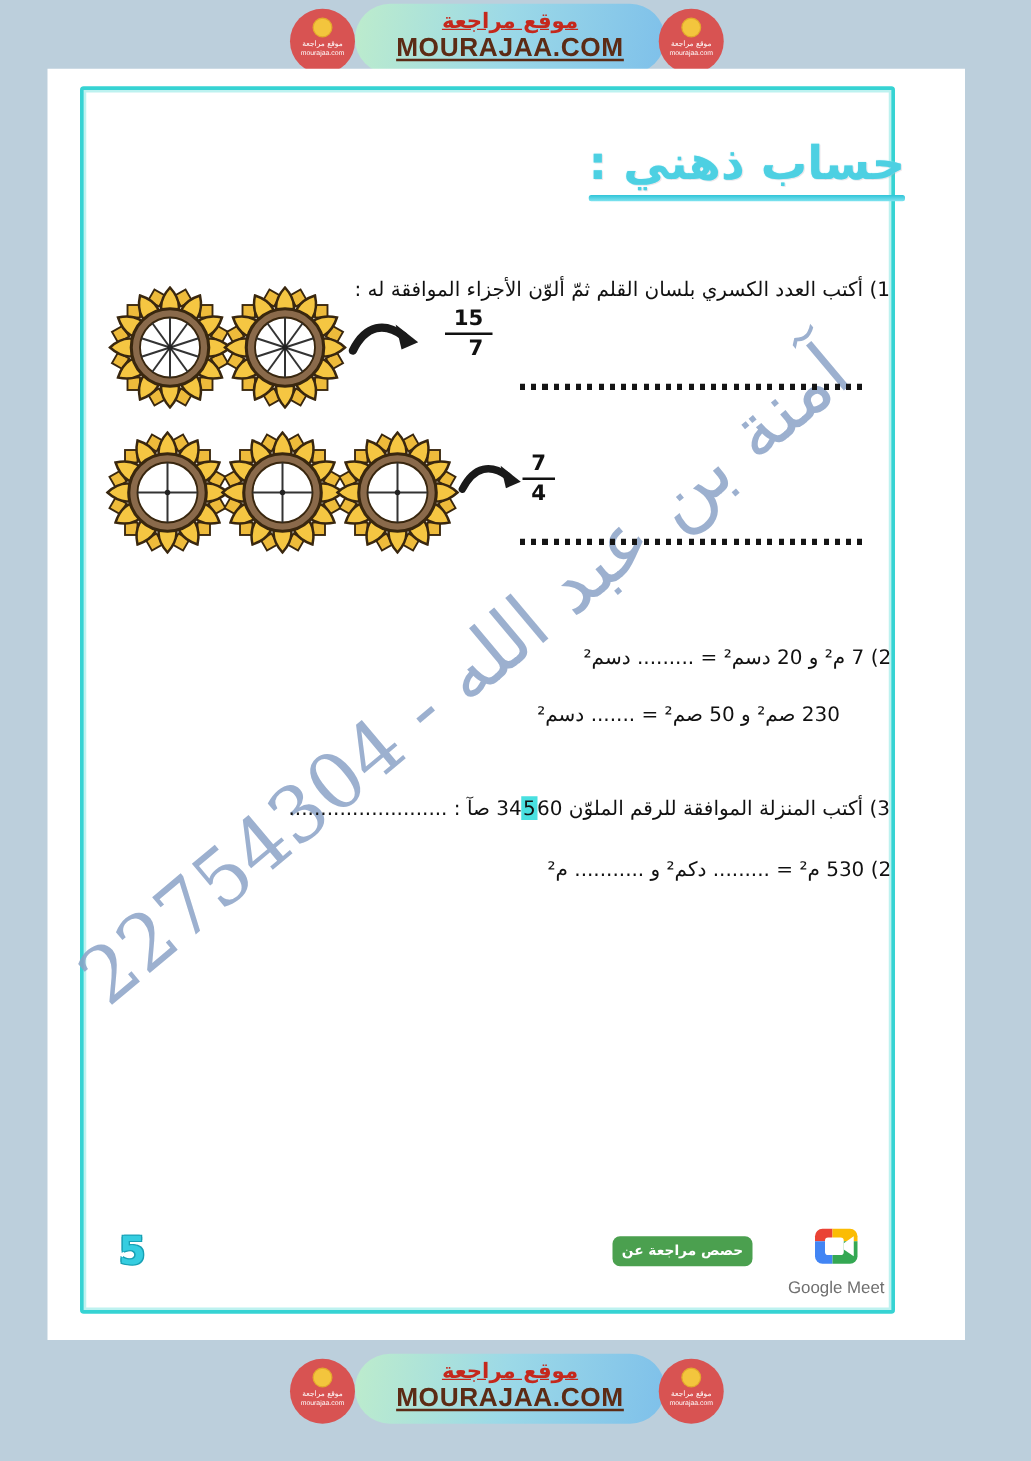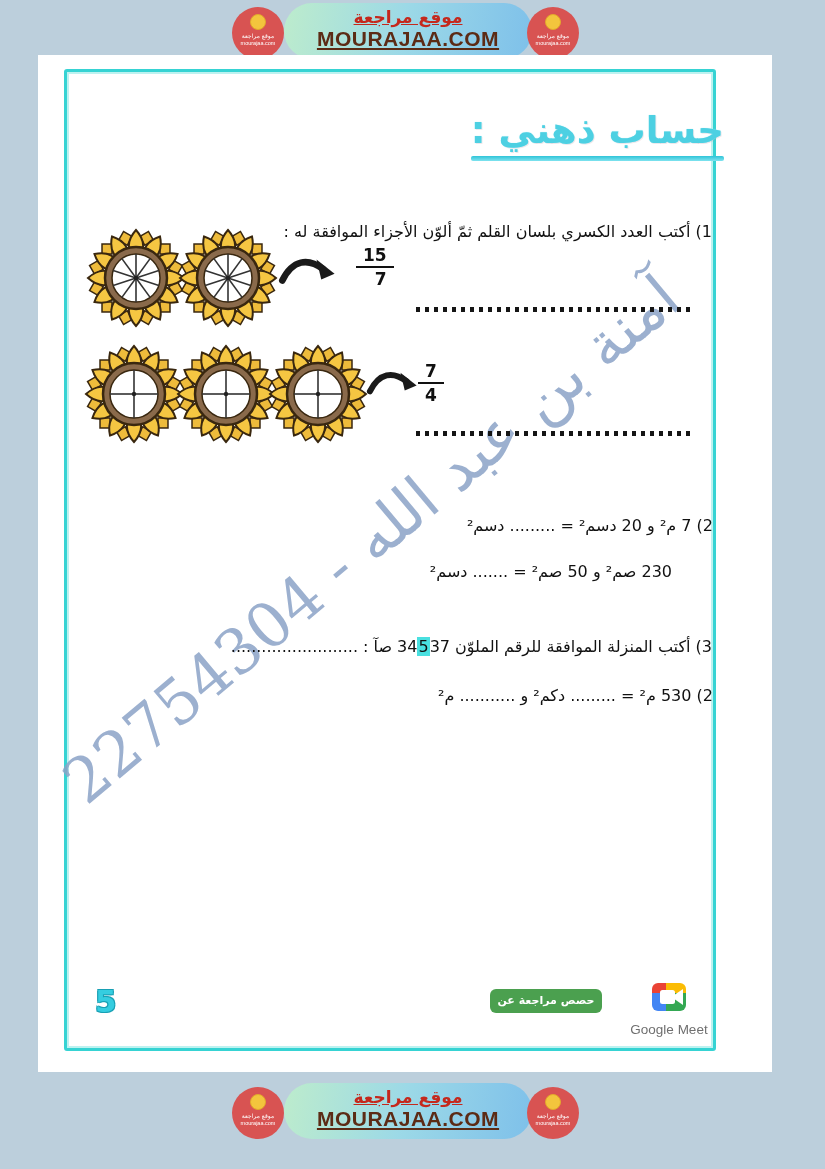--- a/index.html
+++ b/index.html
@@ -556,21 +556,21 @@
           <div class="num">7</div>
           <div class="den">4</div>
         </div>
         <div class="dotline" style="left:332px; top:92px; width:274px;"></div>
       </div>
 
       <div class="qtext" style="right:59px; top:430px;">2) 7 م² و 20 دسم² = ......... دسم²</div>
       <div class="qtext" style="right:100px; top:476px;">230 صم² و 50 صم² = ....... دسم²</div>
 
       <div class="qtext" style="right:60px; top:551px;">
-        <span>3) أكتب المنزلة الموافقة للرقم الملوّن </span><span class="num-ltr"><span>34</span><span class="hl">5</span><span>37</span></span><span> صآ : .........................</span>
+        <span>3) أكتب المنزلة الموافقة للرقم الملوّن </span><span class="num-ltr"><span>34</span><span class="hl">5</span><span>60</span></span><span> صآ : .........................</span>
       </div>
 
       <div class="qtext" style="right:59px; top:600px;">2) 530 م² = ......... دكم² و ........... م²</div>
 
       <div class="page-number">5</div>
 
       <div class="footer-badge">حصص مراجعة عن بعد</div>
 
       <div class="meet">
         <svg width="40" height="40" viewBox="0 0 40 40">

